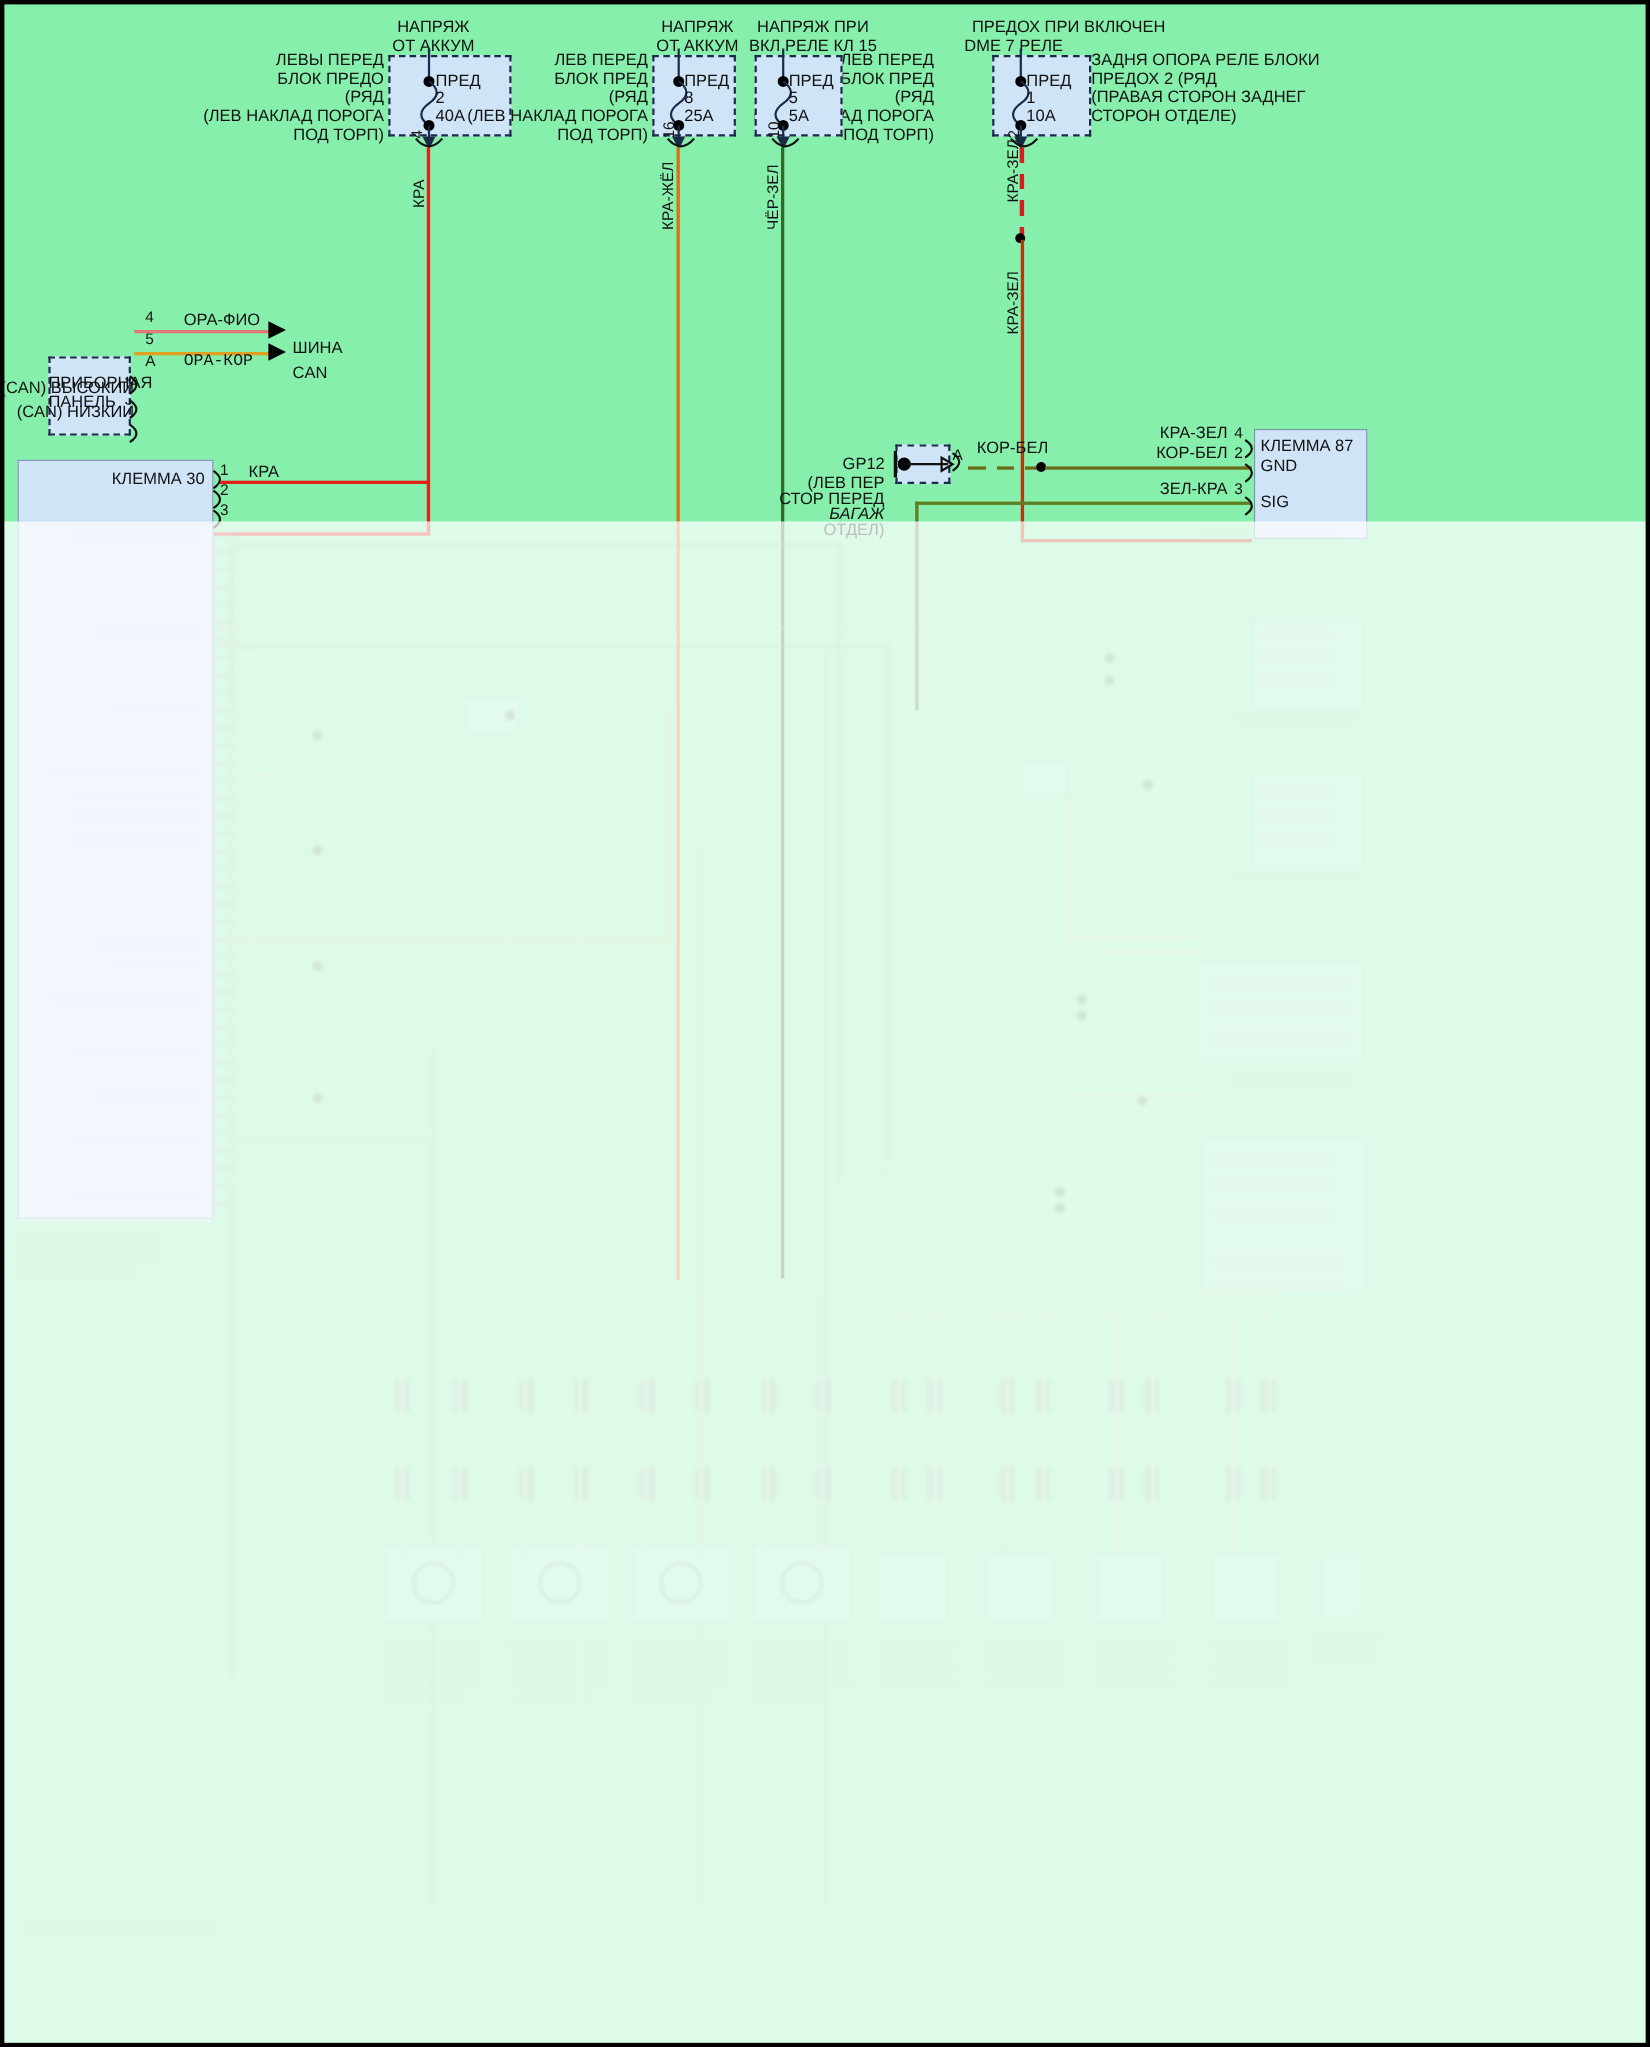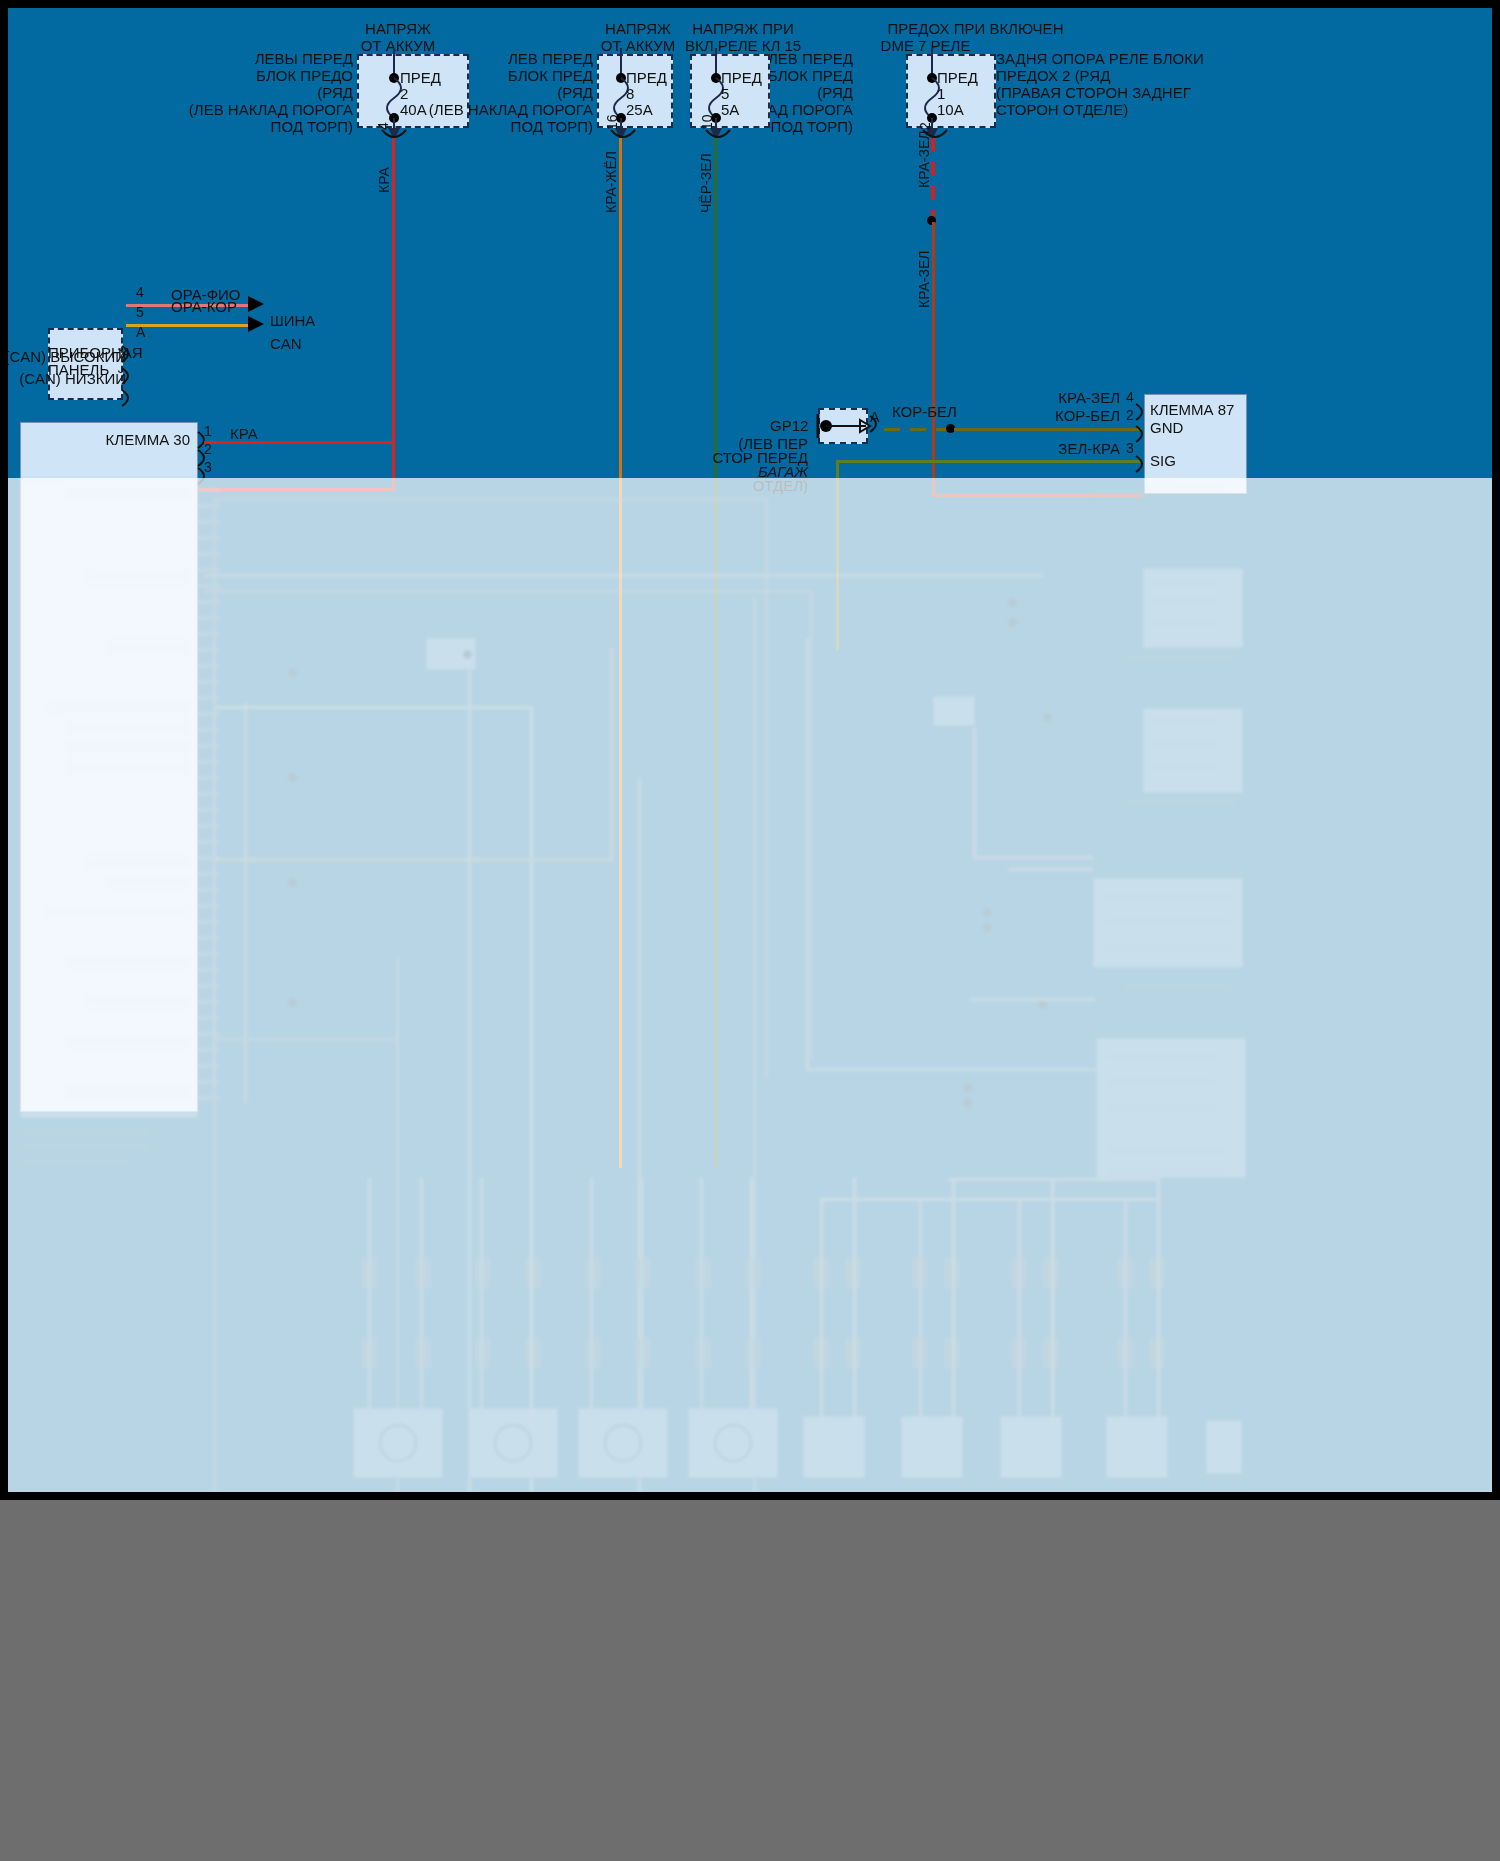--- a/index.html
+++ b/index.html
@@ -1,21 +1,21 @@
 <!DOCTYPE html>
 <html><head>
 <meta charset="utf-8">
 <style>
   html,body{margin:0;padding:0;background:#6e6e6e;}
   body{font-family:"Liberation Sans","DejaVu Sans",sans-serif;}
   #page{
     position:relative;
-    width:1500px;height:1500px;
-    background:#0369a1;
-    border:8px solid #000000;
+    width:1500px;height:1861px;
+    background:#86efac;
+    border:4px solid #000000;
     box-sizing:border-box;
     overflow:hidden;
   }
   .abs{position:absolute;}
   .txt{
     position:absolute;
     font-size:15px;
     color:#111;
     line-height:17px;
     white-space:pre;
@@ -194,21 +194,21 @@
     <path d="M2 46 q12 8 0 16" stroke="#111" stroke-width="2" fill="none"></path>
   </svg>
 
   <div class="pin" style="left:128px;top:276px;"><span>4</span></div>
   <div class="pin" style="left:128px;top:296px;"><span>5</span></div>
   <div class="pin" style="left:128px;top:316px;"><span>A</span></div>
 
   <div class="hline" style="left:118px;top:296px;width:130px;background:#e07878;"></div>
   <div class="hline" style="left:118px;top:316px;width:130px;background:#e0a020;"></div>
   <div class="txt" style="left:163px;top:278px;"><span>ОРА-ФИО</span></div>
-  <div class="txt" style="left:163px;top:290px;"><span>ОРА-КОР</span></div>
+  <div class="txt" style="left:163px;top:316px;font-family:Liberation Mono, monospace;"><span>ОРА-КОР</span></div>
 
   <svg style="left:240px;top:288px;" width="22" height="40">
     <polygon points="0,0 16,8 0,16" fill="#000"></polygon>
     <polygon points="0,20 16,28 0,36" fill="#000"></polygon>
   </svg>
   <div class="txt" style="left:262px;top:288px;margin-top:39px;"><span>CAN</span></div>
   <div class="txt" style="left:262px;top:304px;"><span>ШИНА</span></div>
 
   <div class="txt" style="left:40px;top:336px;"><span>ПРИБОРНАЯ</span></div>
   <div class="txt" style="left:40px;top:353px;"><span>ПАНЕЛЬ</span></div>

